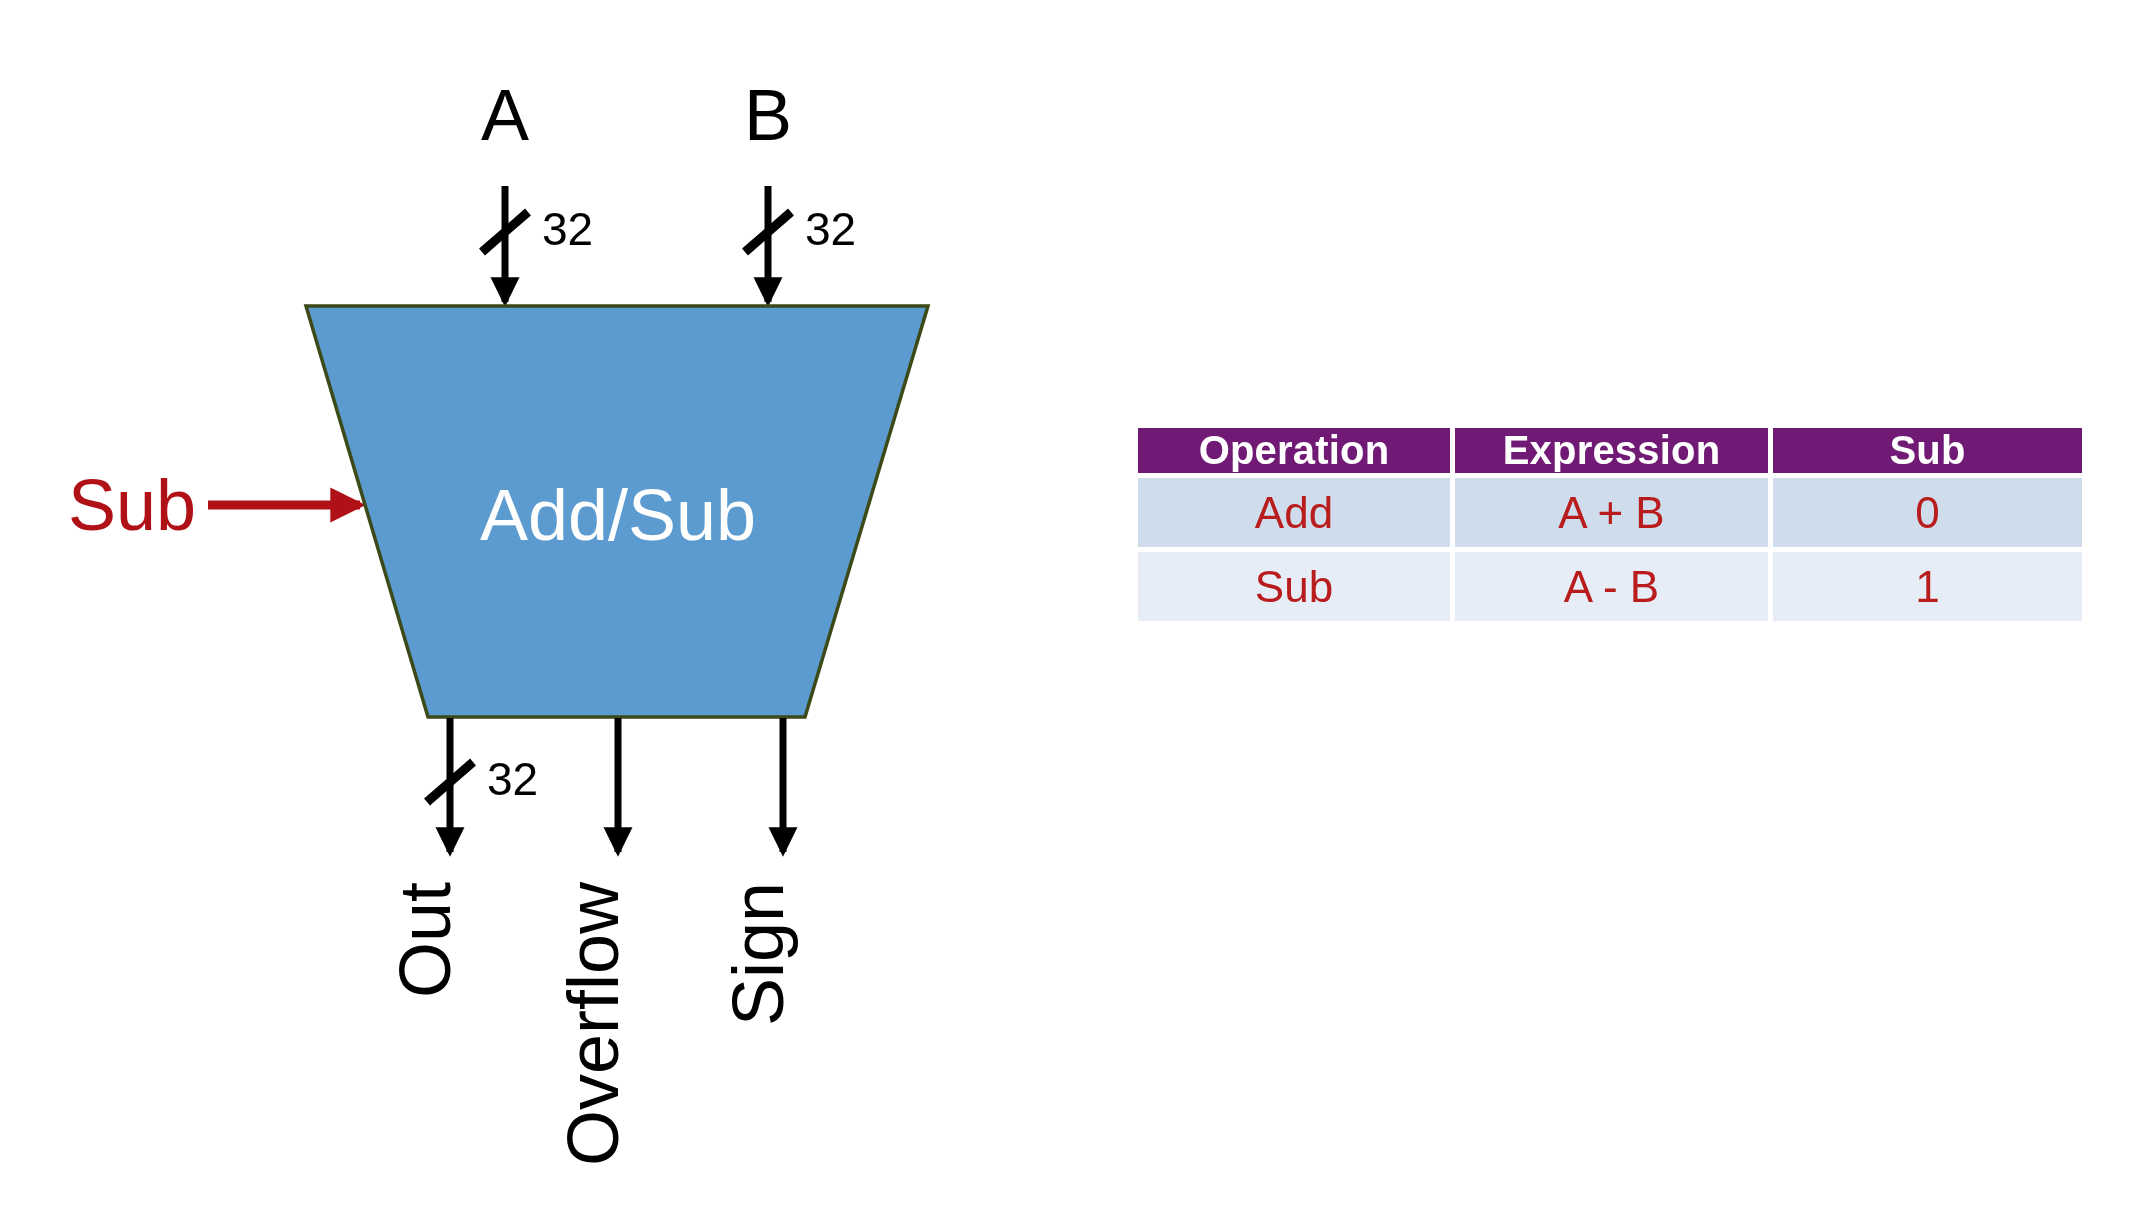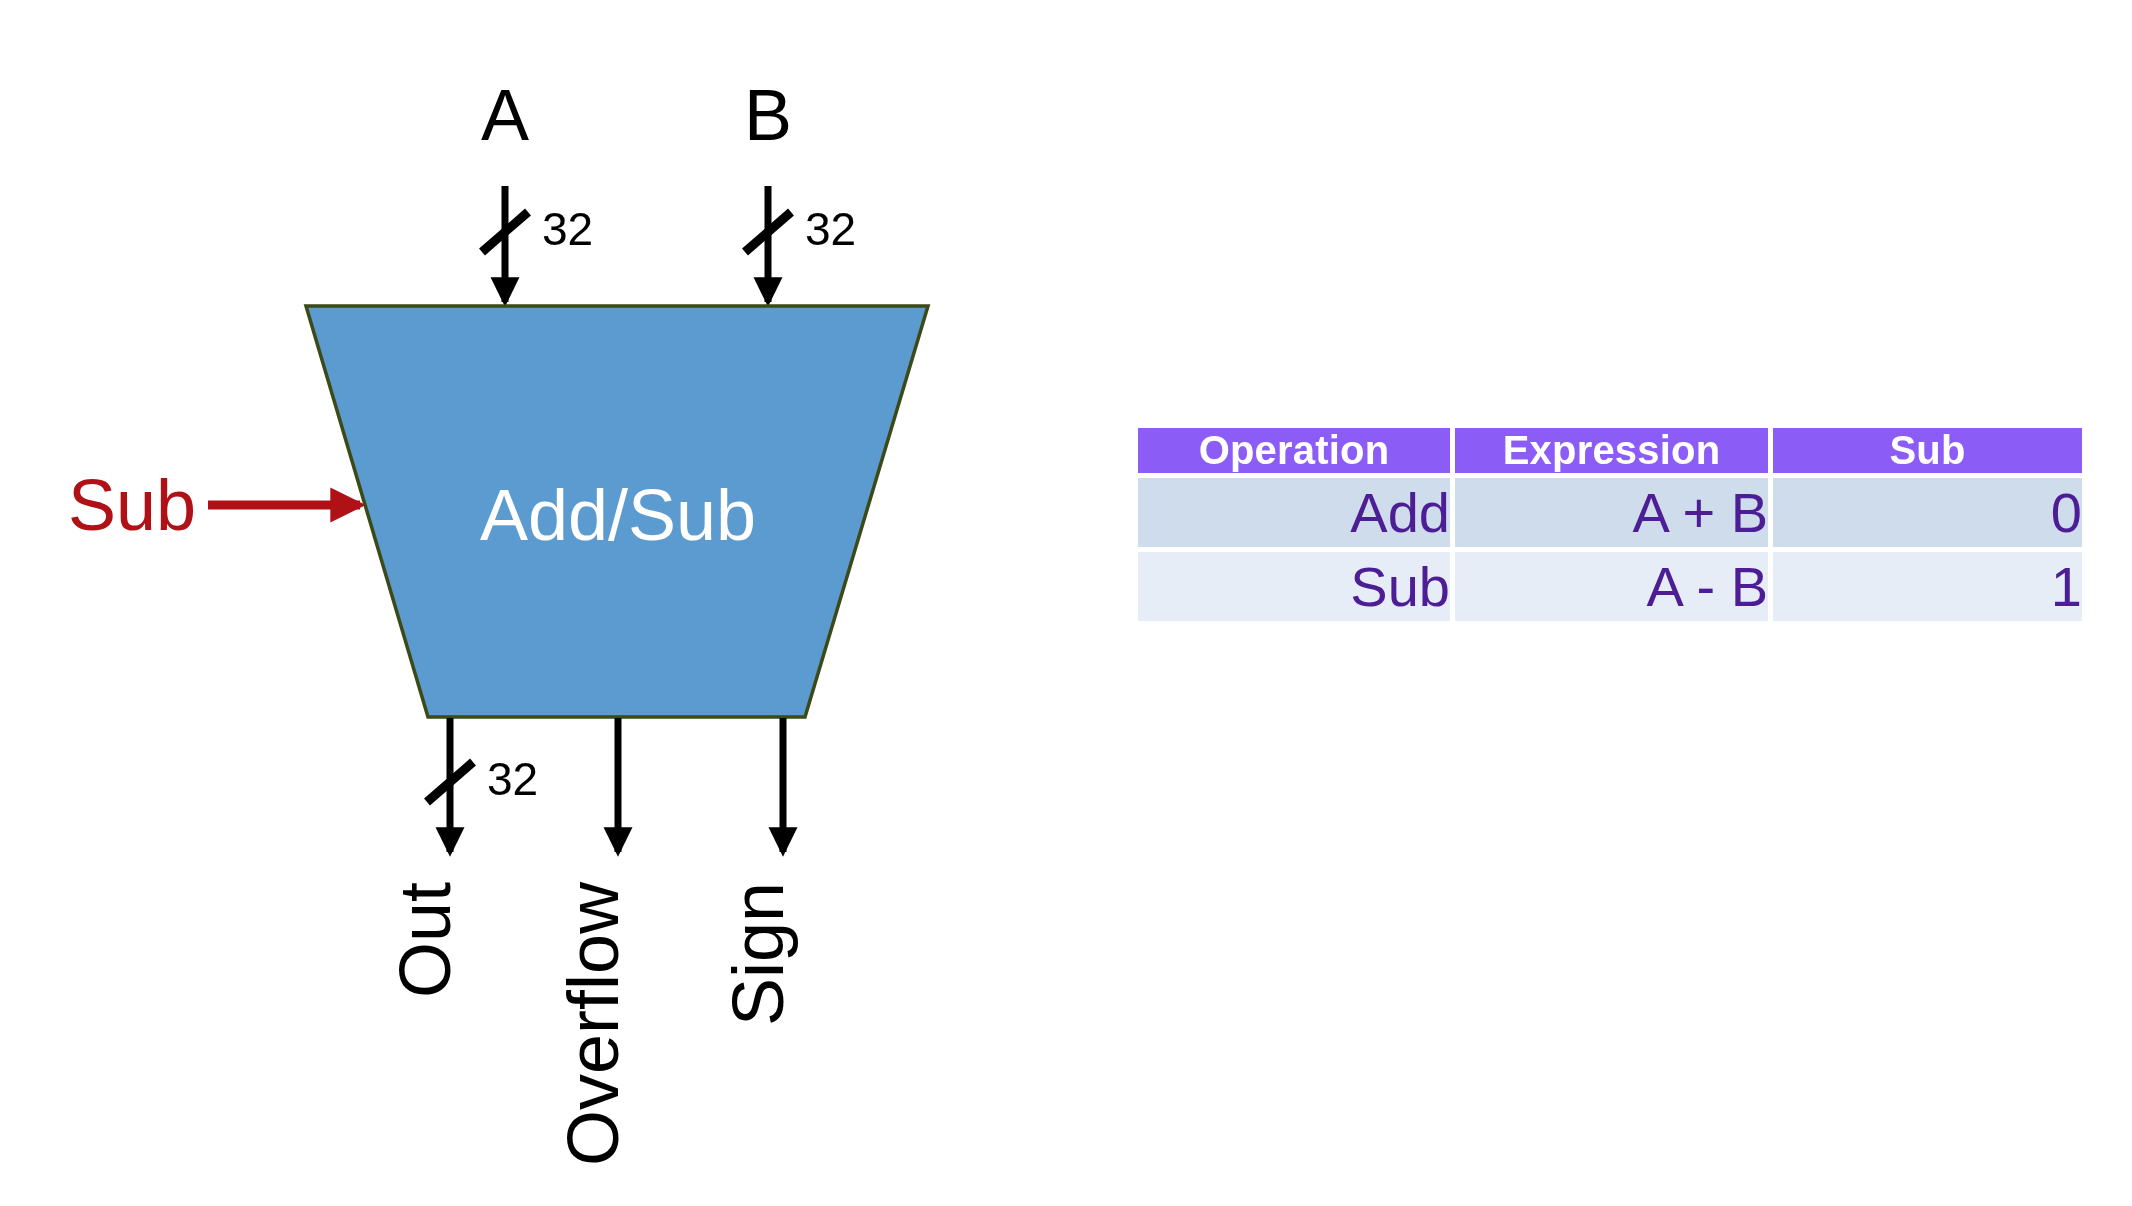--- a/index.html
+++ b/index.html
@@ -92,35 +92,35 @@
     border-spacing: 5px 5px;
     width: 944px;
     table-layout: fixed;
     margin: -5px;
   }
   table.op-table col.c1 { width: 312px; }
   table.op-table col.c2 { width: 313px; }
   table.op-table col.c3 { width: 309px; }
 
   table.op-table th {
-    background: #8b5cf6;
+    background: #701a75;
     color: #ffffff;
     font-weight: bold;
     font-size: 40px;
     height: 36px;
     text-align: center;
     padding: 0;
     letter-spacing: 0.2px;
   }
   table.op-table td {
-    color: #4c1d95;
+    color: #b91c1c;
     font-weight: normal;
-    font-size: 56px;
+    font-size: 44px;
     height: 69px;
-    text-align: right;
+    text-align: center;
     padding: 0;
   }
   table.op-table tr.row-even td { background: #CFDCEB; }
   table.op-table tr.row-odd  td { background: #E6EDF6; }
 </style>
 </head>
 <body>
 
 <div id="canvas">
 

